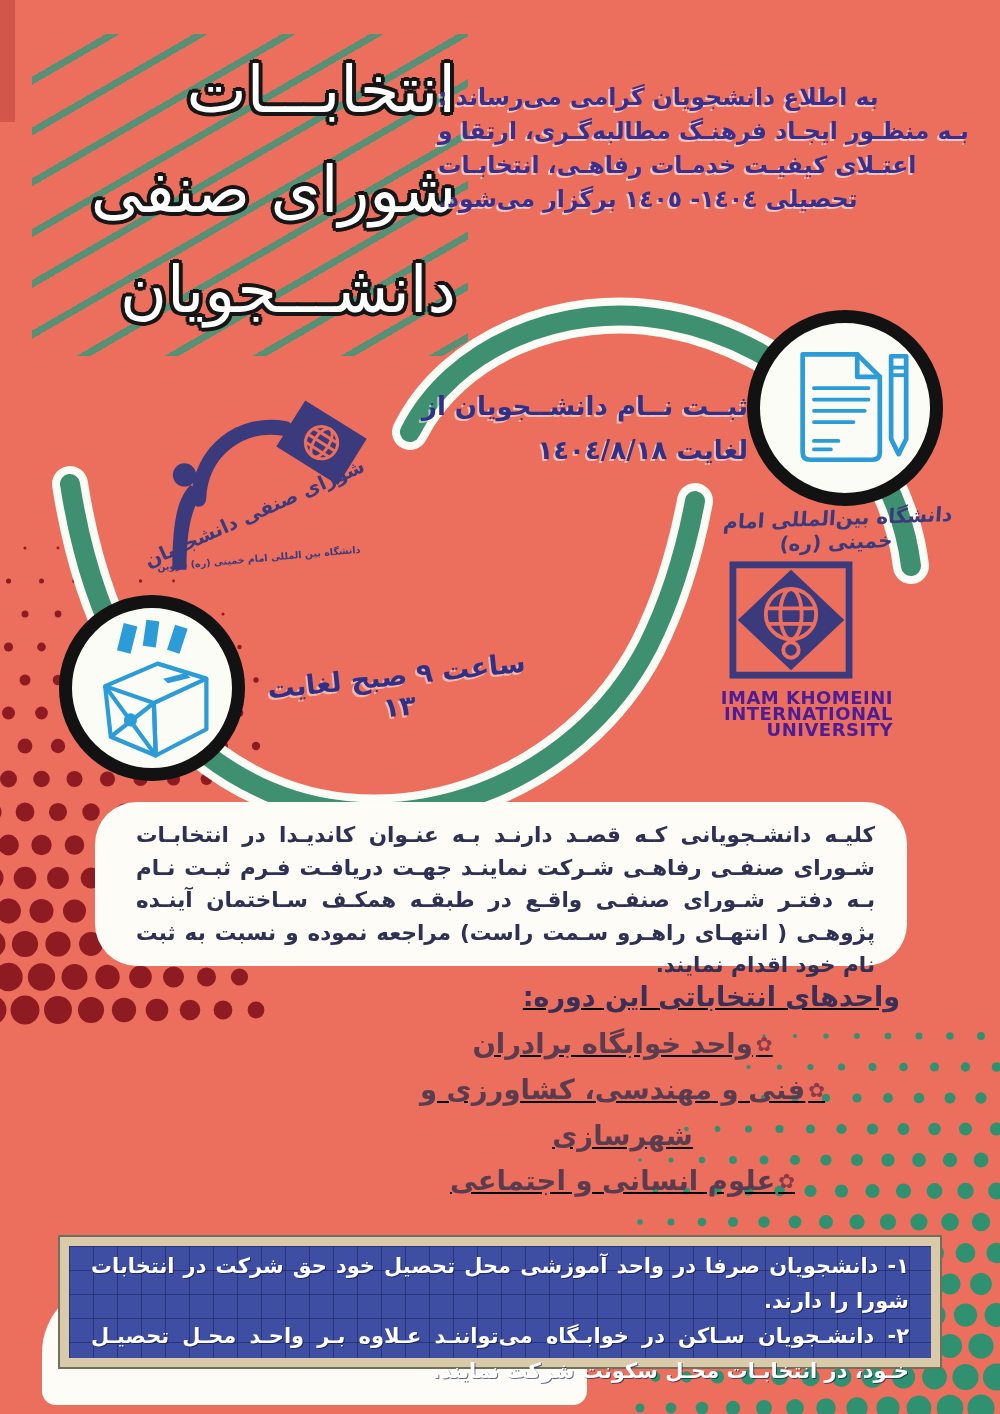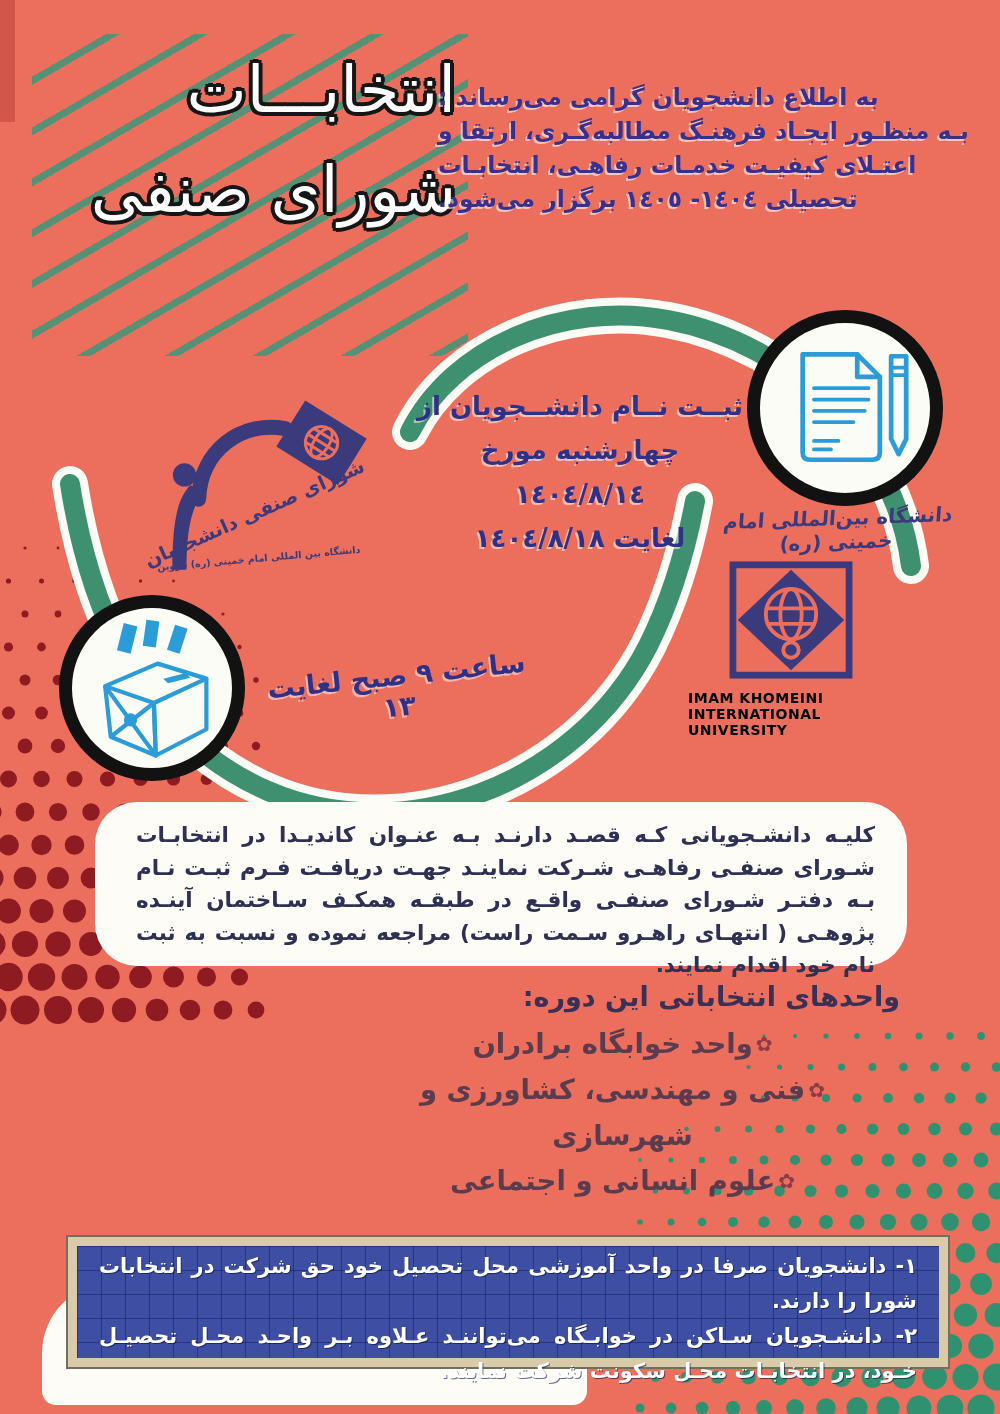--- a/index.html
+++ b/index.html
@@ -35,64 +35,63 @@
   
   .icon-circle{
     box-sizing:border-box;border:13px solid #121212;border-radius:50%;
     background:#FCFCF6;z-index:3;display:flex;align-items:center;justify-content:center;
   }
   .doc-circle{left:747px;top:310px;width:196px;height:196px;}
   .box-circle{left:59px;top:595px;width:186px;height:186px;}
   
   .council-logo{left:128px;top:386px;width:252px;height:192px;z-index:3;}
   
-  .reg-block{left:412px;top:384px;width:336px;z-index:3;direction:rtl;text-align:center;}
+  .reg-block{left:412px;top:384px;width:336px;z-index:3;direction:rtl;}
   .reg-block div{
     font-size:26px;font-weight:700;line-height:44px;color:#2F3187;
     text-shadow:-2px 2px 0 rgba(255,252,245,.55);
   }
   
   .uni-callig{left:713px;top:506px;width:248px;z-index:3;text-align:center;
     font-size:20px;font-weight:700;color:#3B3A7C;direction:rtl;
     transform:rotate(-2deg) skewX(-6deg);}
   .uni-emblem{left:728px;top:560px;z-index:3;}
-  .uni-en{left:688px;top:690px;width:205px;z-index:3;text-align:left;color:#000000;
-    font-size:14px;font-weight:700;letter-spacing:.5px;line-height:16px;}
+  .uni-en{left:688px;top:690px;width:205px;z-index:3;text-align:right;color:#4c1d95;
+    font-size:18px;font-weight:700;letter-spacing:.5px;line-height:16px;}
   
   .hours{left:248px;top:660px;width:300px;z-index:3;direction:rtl;text-align:center;
     font-size:27px;font-weight:700;color:#2F3187;transform:rotate(-6deg);
     text-shadow:-2px 2px 0 rgba(255,252,245,.5);}
   
   .notice-box{
     left:95px;top:802px;width:812px;height:164px;z-index:3;box-sizing:border-box;
     background:#FDFCF7;border-radius:42px;padding:17px 32px 0 41px;
   }
   .notice-text{
     margin:0;direction:rtl;text-align:justify;text-align-last:right;
     font-size:21.5px;font-weight:700;line-height:32.5px;color:#2E3054;
   }
   
-  .units{left:345px;top:977px;width:555px;z-index:3;direction:rtl;}
+  .units{left:345px;top:977px;width:555px;z-index:3;direction:rtl;text-decoration:underline;}
   .units-heading{font-size:27px;font-weight:700;color:#3A2F55;text-align:right;line-height:40px;margin-bottom:4px;}
   .unit-item{font-size:27.5px;font-weight:700;color:#5A3C4E;line-height:45px;text-align:center;}
   .unit-bullet{font-size:20px;color:#8D3B49;margin-left:3px;vertical-align:2px;}
   .reminder{left:500px;top:1200px;width:370px;z-index:3;direction:rtl;text-align:right;
     font-size:24px;font-weight:700;color:#149680;}
   
   .white-blob{left:42px;top:1283px;width:545px;height:122px;background:#FDFCF7;
     border-radius:70px 12px 14px 14px;z-index:2;}
   .notes-box{
     left:60px;top:1237px;width:880px;height:130px;z-index:3;box-sizing:border-box;
     border:9px solid #D9CAA9;box-shadow:0 0 0 2px #70705f;
     background-color:#3E4EA3;
     background-image:linear-gradient(to right,rgba(24,30,88,.55) 1.5px,transparent 1.5px),
                      linear-gradient(to bottom,rgba(24,30,88,.55) 1.5px,transparent 1.5px);
     background-size:24px 24px;
     padding:3px 22px 0 22px;
-    margin-left:8px;
   }
   .notes-box p{
     margin:0;direction:rtl;text-align:justify;text-align-last:right;
     font-size:21px;font-weight:700;line-height:35px;color:#ffffff;
     text-shadow:1px 1px 0 rgba(10,15,60,.6);
   }
 </style>
 </head>
 <body>
 
@@ -369,20 +368,21 @@
         <circle cx="981" cy="1408" r="13.6"></circle>
       </g>
   </svg>
 
   <div class="abs edge-strip"></div>
   <div class="abs title-stripes"></div>
 
   <div class="abs title-block">
     <div class="title-line">انتخابـــات</div>
     <div class="title-line">شورای صنفی</div>
+    <div class="title-line">دانشـــجویان</div>
   </div>
 
   <div class="abs intro">
     <div>به اطلاع دانشجویان گرامی می‌رساند :</div>
     <div>بـه منظـور ایجـاد فرهنـگ مطالبه‌گـری، ارتقا و</div>
     <div>اعتـلای کیفیـت خدمـات رفاهـی،  انتخابـات</div>
     <div>تحصیلی ١٤٠٤- ١٤٠٥ برگزار می‌شود.</div>
   </div>
 
   <svg id="ring-svg" class="abs" width="1000" height="1414" viewBox="0 0 1000 1414">
@@ -437,21 +437,20 @@
       </g>
       <circle cx="56" cy="88" r="11.5" fill="#3B3A7C"></circle>
       <path d="M44 182 C44 138 48 112 62 98 L74 106 C62 122 58 146 58 182 Z" fill="#3B3A7C"></path>
       <text x="128" y="132" transform="rotate(-24 128 132)" text-anchor="middle" font-size="19" font-weight="bold" fill="#3B3A7C">شورای صنفی دانشجویان</text>
       <text x="130" y="174" transform="rotate(-5 130 174)" text-anchor="middle" font-size="9.5" font-weight="bold" fill="#3B3A7C">دانشگاه بین المللی امام خمینی (ره) قزوین</text>
     </svg>
   </div>
 
   <div class="abs reg-block">
     <div>ثبــت نــام دانشــجویان از</div>
-    <div>چهارشنبه مورخ ١٤٠٤/٨/١٤</div>
     <div>لغایت ١٤٠٤/٨/١٨</div>
   </div>
 
   <div class="abs uni-callig">دانشگاه بین‌المللی امام خمینی (ره)</div>
   <svg class="abs uni-emblem" width="126" height="120" viewBox="0 0 130 124">
     <rect x="5" y="5" width="120" height="114" stroke="#3B3A7C" stroke-width="7" fill="none"></rect>
     <polygon points="65,10 120,62 65,114 10,62" fill="#3B3A7C"></polygon>
     <g stroke="#EC6F5E" stroke-width="4" fill="none">
       <circle cx="65" cy="56" r="26"></circle>
       <ellipse cx="65" cy="56" rx="11" ry="26"></ellipse>

